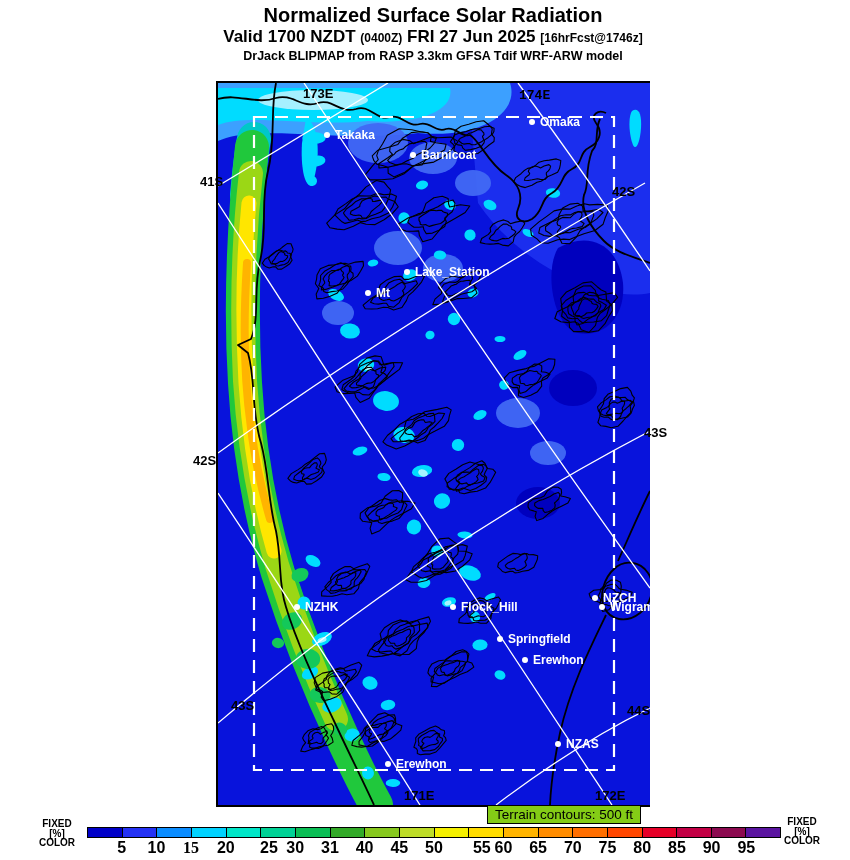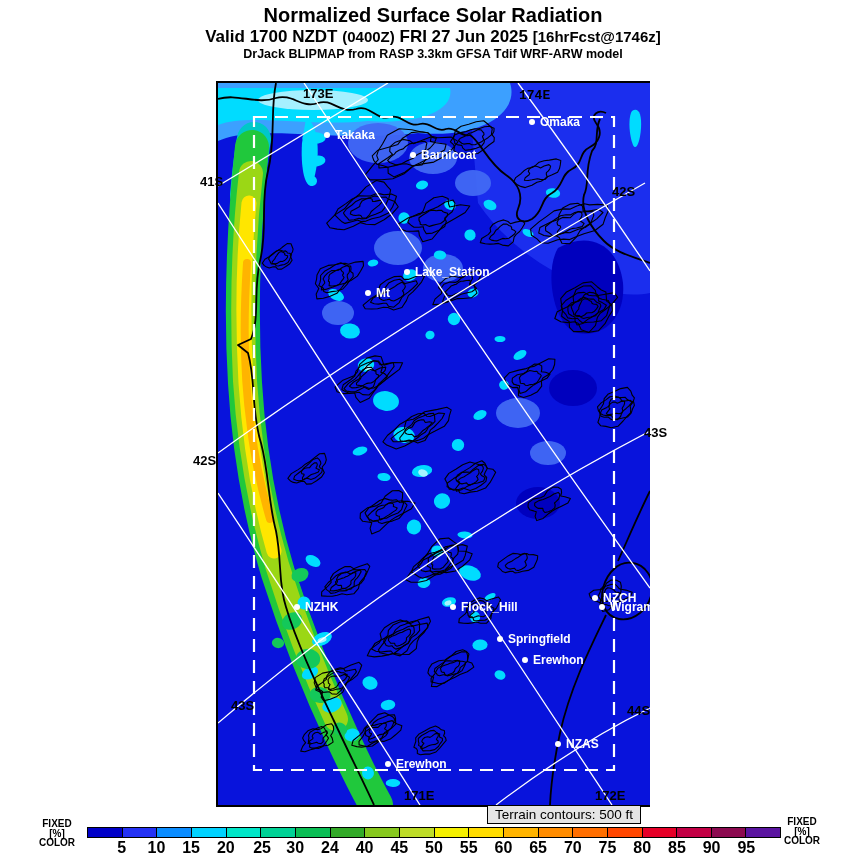--- a/index.html
+++ b/index.html
@@ -2,34 +2,34 @@
 <html><head>
 <meta charset="utf-8">
 <style>
   html,body{margin:0;padding:0;background:#fff;}
   #page{position:relative;width:850px;height:860px;background:#fff;overflow:hidden;
         font-family:"Liberation Sans",sans-serif;}
   
   #hdr{position:absolute;left:8px;top:4px;width:850px;text-align:center;color:#000;}
   #hdr .t1{font-size:20px;font-weight:bold;line-height:22px;}
   #hdr .t2{font-size:17px;font-weight:bold;line-height:21px;}
-  #hdr .t2 .small{font-size:15px;}
+  #hdr .t2 .small{font-size:12px;}
   #hdr .t3{font-size:12.5px;font-weight:bold;line-height:15px;}
   
   #map-frame{position:absolute;left:216px;top:81px;width:432px;height:722px;
              border:2px solid #000;border-right:none;}
   #map-svg{position:absolute;left:0;top:0;}
   #places{position:absolute;left:218px;top:83px;width:432px;height:722px;overflow:hidden;pointer-events:none;}
   .place{position:absolute;display:flex;align-items:center;transform:translate(-3px,-8px);}
   .place .dot{width:6px;height:6px;border-radius:50%;background:#fff;flex:0 0 auto;}
   .place .pname{margin-left:5px;color:#fff;font-size:12px;font-weight:bold;white-space:nowrap;
                 line-height:16px;}
   #grats{position:absolute;left:0;top:0;width:736px;height:860px;pointer-events:none;}
   .grat{position:absolute;color:#000;font-size:13px;font-weight:bold;white-space:nowrap;line-height:14px;}
-  #terrain-note{position:absolute;left:487px;top:805px;background:#e5e5e5;border:1px solid #000;
+  #terrain-note{position:absolute;left:487px;top:805px;background:#84cc16;border:1px solid #000;
                 padding:1px 7px;font-size:13.5px;color:#000;white-space:nowrap;}
   
   #bar{position:absolute;left:87px;top:827px;width:694px;height:11px;display:flex;
        border:1px solid #000;box-sizing:border-box;}
   .seg{flex:1 1 auto;border-left:1px solid #000;}
   .seg:first-child{border-left:none;}
   .cbtick{position:absolute;top:839px;width:44px;margin-left:-22px;text-align:center;
           font-size:16px;font-weight:bold;color:#000;}
   .fixedlab{position:absolute;width:60px;text-align:center;color:#000;
             font-size:10px;font-weight:bold;line-height:9.5px;}
@@ -387,29 +387,29 @@
       <div class="seg" style="background: rgb(255, 110, 0);"></div>
       <div class="seg" style="background: rgb(255, 70, 0);"></div>
       <div class="seg" style="background: rgb(230, 0, 40);"></div>
       <div class="seg" style="background: rgb(195, 0, 69);"></div>
       <div class="seg" style="background: rgb(140, 10, 80);"></div>
       <div class="seg" style="background: rgb(90, 20, 160);"></div>
     </div>
   <div id="ticks">
       <div class="cbtick" style="left: 121.7px;">5</div>
       <div class="cbtick" style="left: 156.4px;">10</div>
-      <div class="cbtick" style="left: 191.1px;">15</div>
+      <div class="cbtick" style="left: 191.1px; font-family: Liberation Serif, serif;">15</div>
       <div class="cbtick" style="left: 225.8px;">20</div>
-      <div class="cbtick" style="left: 249px; text-align: right;">25</div>
+      <div class="cbtick" style="left: 269px;">25</div>
       <div class="cbtick" style="left: 295.2px;">30</div>
-      <div class="cbtick" style="left: 329.9px;">24</div>
+      <div class="cbtick" style="left: 329.9px;">31</div>
       <div class="cbtick" style="left: 364.6px;">40</div>
       <div class="cbtick" style="left: 399.3px;">45</div>
       <div class="cbtick" style="left: 434px;">50</div>
-      <div class="cbtick" style="left: 468.7px;">55</div>
+      <div class="cbtick" style="left: 468.7px; text-align: right;">55</div>
       <div class="cbtick" style="left: 503.4px;">60</div>
       <div class="cbtick" style="left: 538.1px;">65</div>
       <div class="cbtick" style="left: 572.8px;">70</div>
       <div class="cbtick" style="left: 607.5px;">75</div>
       <div class="cbtick" style="left: 642.2px;">80</div>
       <div class="cbtick" style="left: 676.9px;">85</div>
       <div class="cbtick" style="left: 711.6px;">90</div>
       <div class="cbtick" style="left: 746.3px;">95</div>
     </div>
   <div class="fixedlab" id="fixed-right">

